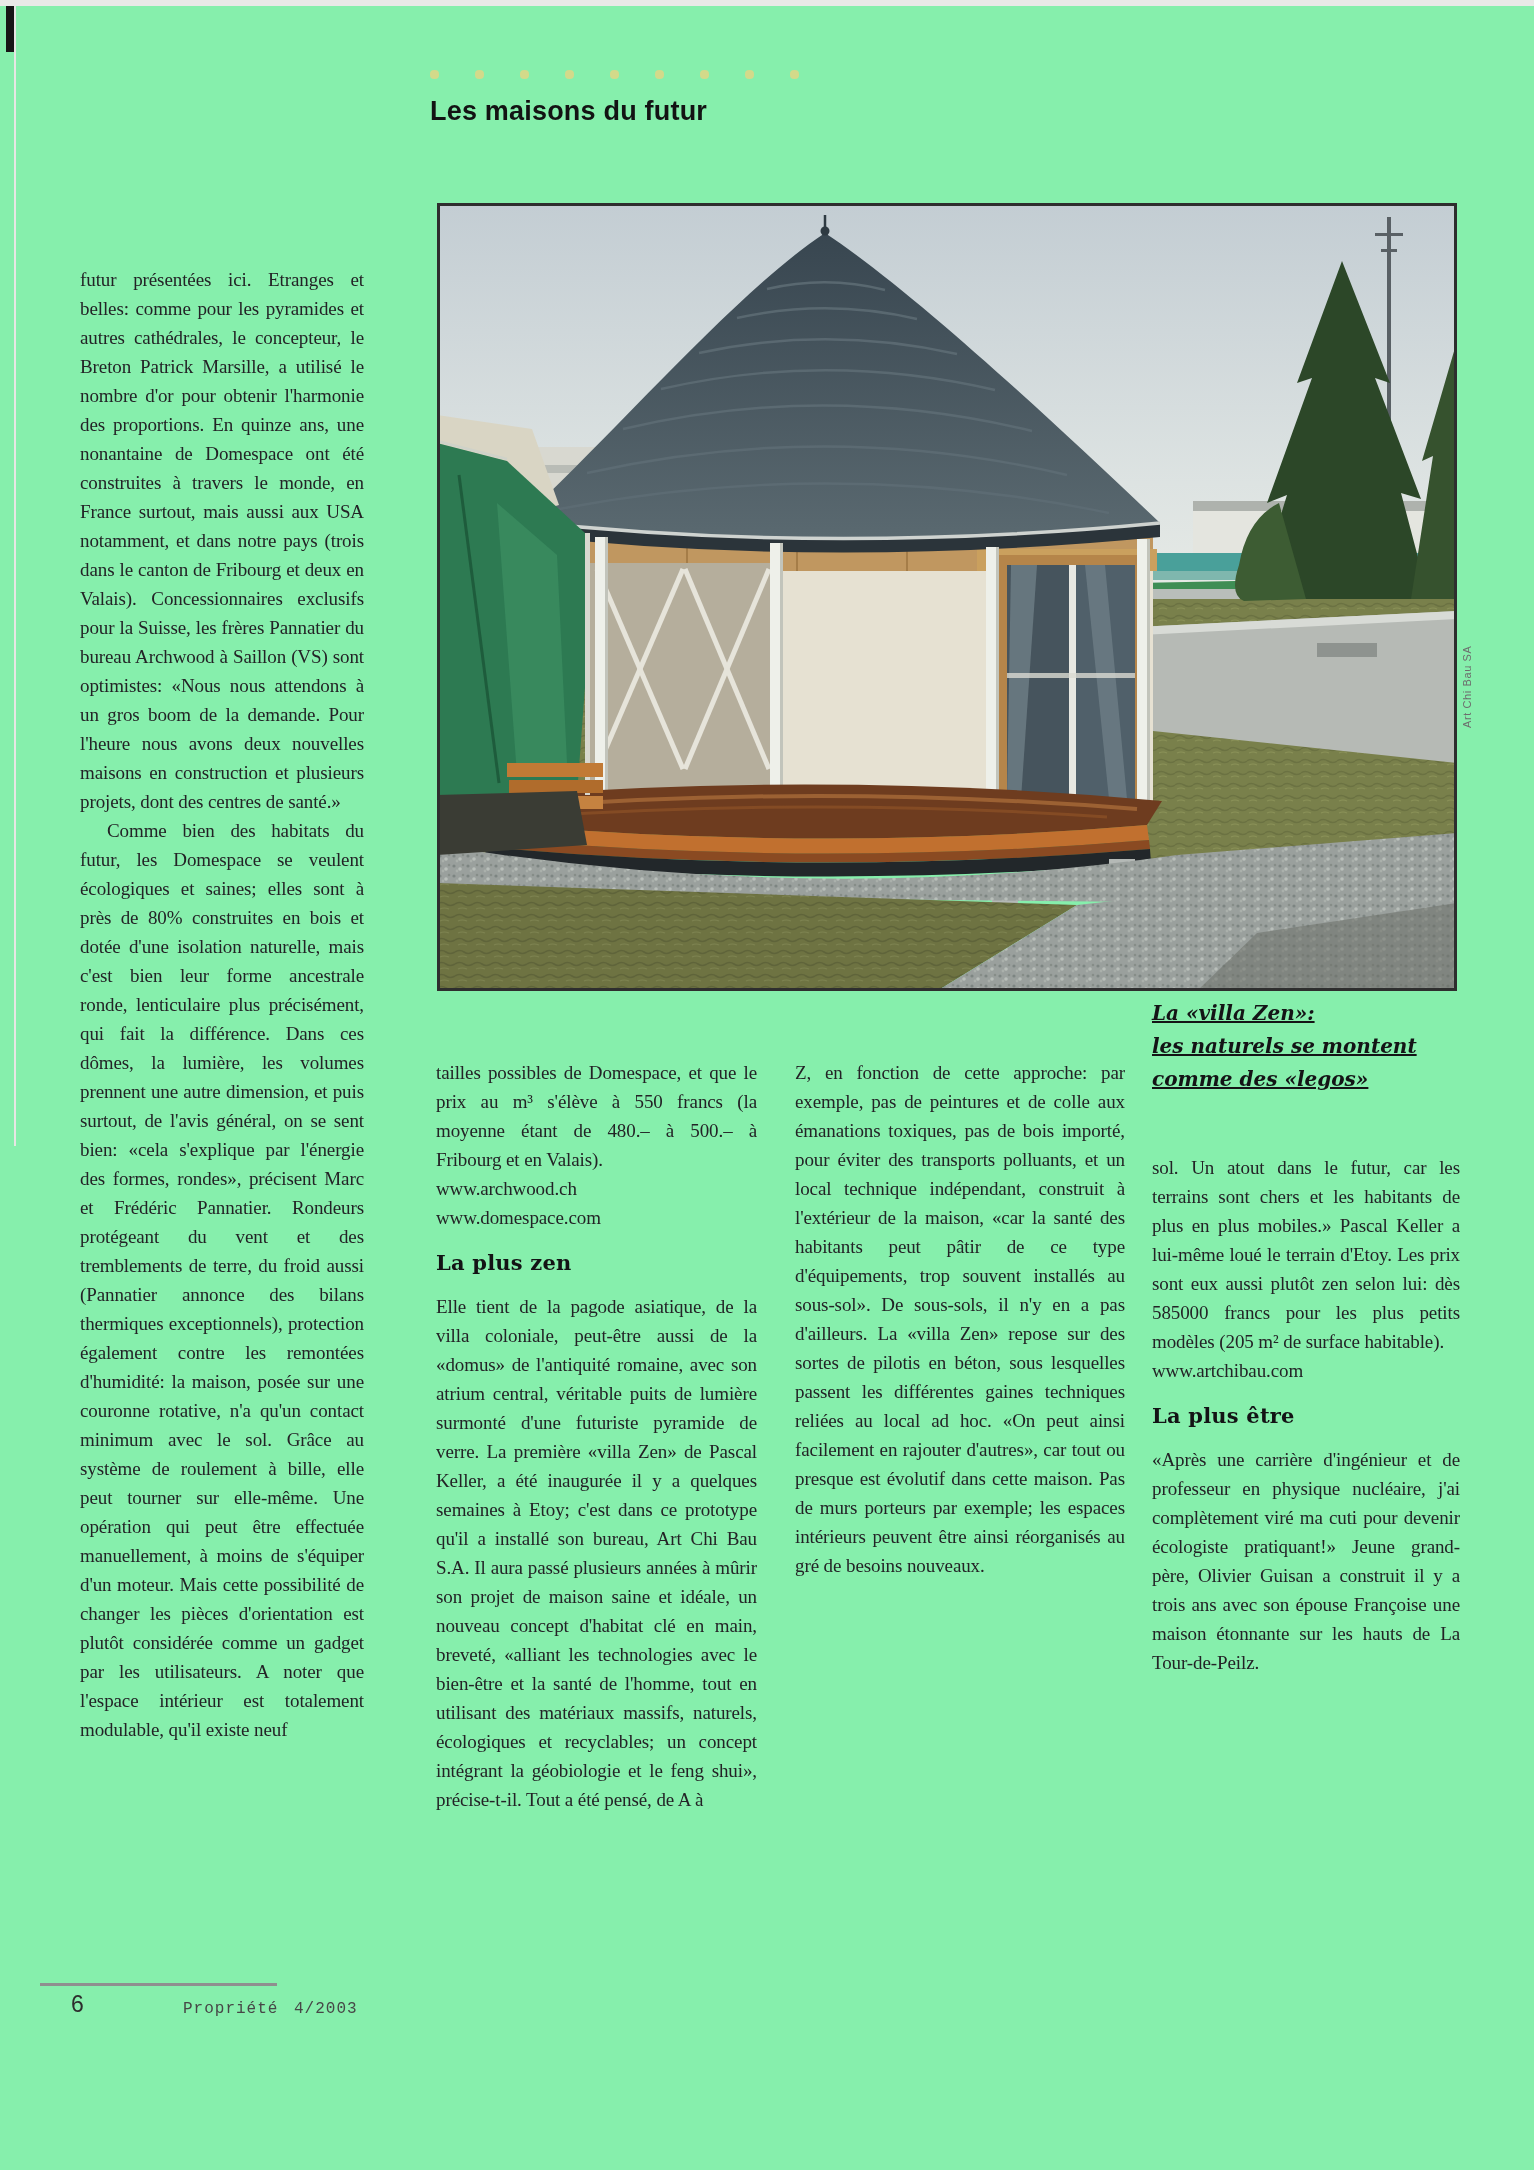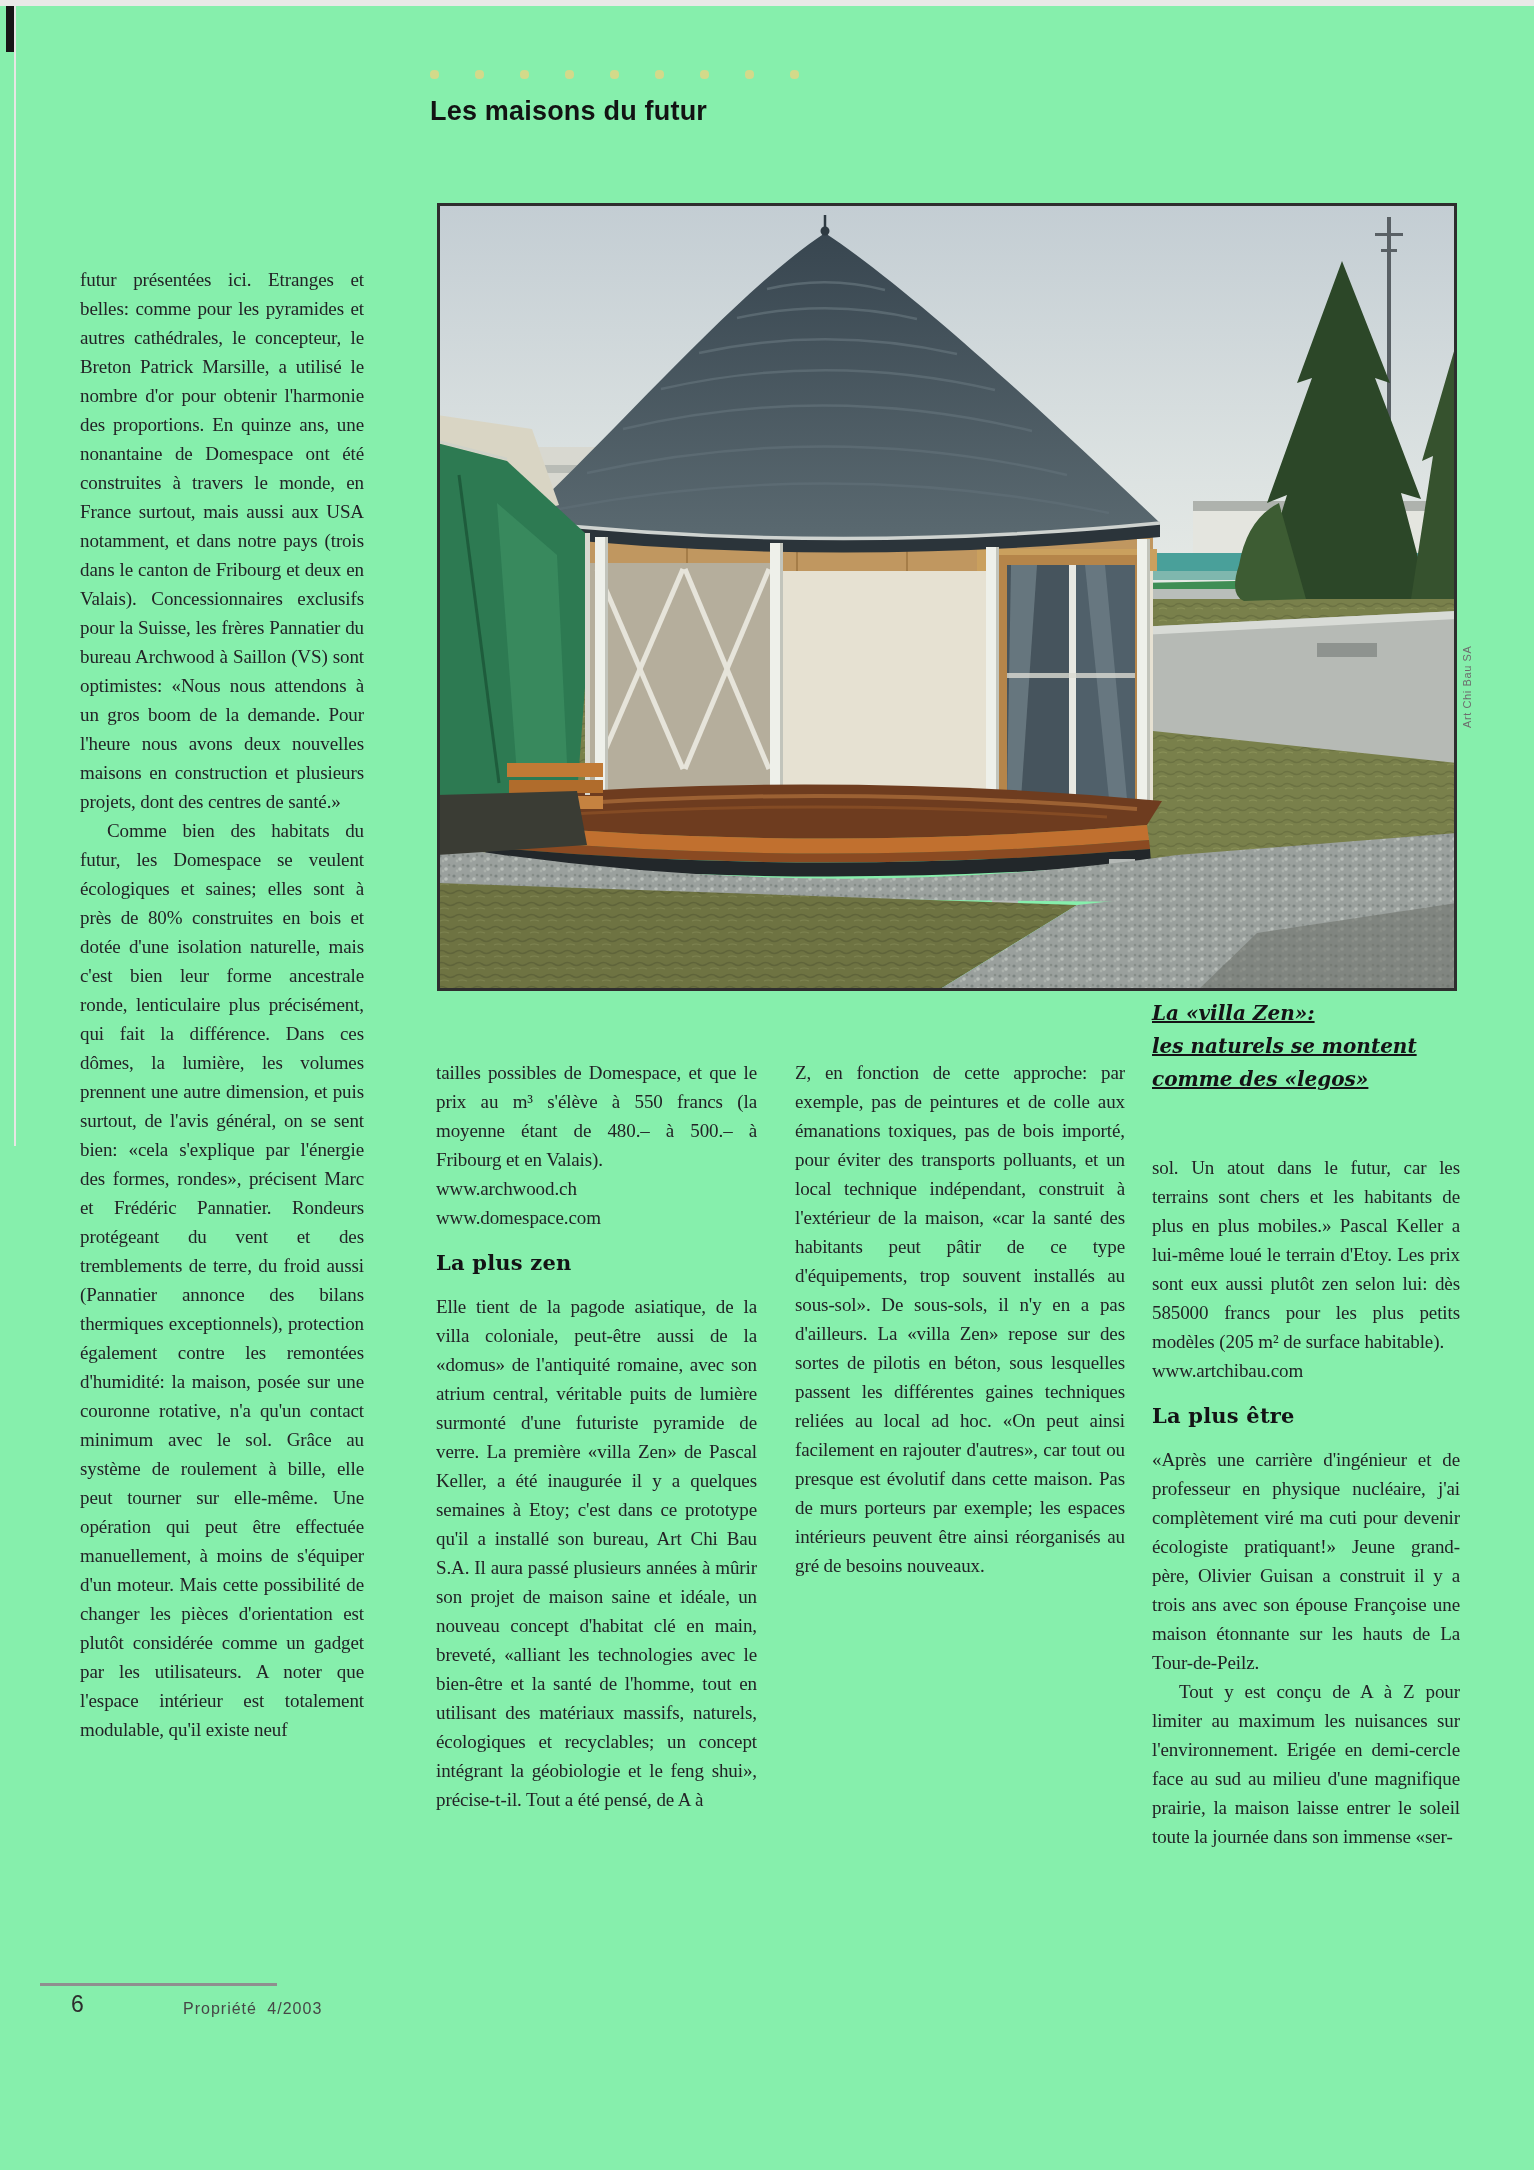--- a/index.html
+++ b/index.html
@@ -58,21 +58,21 @@
   .col2{left:436px;top:1052px;width:321px;}
   .col3{left:795px;top:1052px;width:330px;}
   .col4{left:1152px;top:1147px;width:308px;}
   .footer-rule{position:absolute;left:40px;top:1977px;width:237px;height:3px;background:#8f8f8f;}
   .page-number{
     position:absolute;left:71px;top:1985px;
     font-family:"Liberation Sans", sans-serif;font-size:23px;color:#2d2d2d;
   }
   .issue{
     position:absolute;left:183px;top:1994px;
-    font-family:Liberation Sans, sans-serif;font-size:16px;color:#474747;
+    font-family:Liberation Mono, monospace;font-size:16px;color:#474747;
     letter-spacing:1px;word-spacing:5px;
   }
 </style>
 </head>
 <body>
 
 <div class="page">
 
   <div class="tick"></div>
   <div class="scanline"></div>
@@ -279,20 +279,19 @@
 
   <div class="col col3">
     <p>Z, en fonction de cette approche: par exemple, pas de peintures et de colle aux émanations toxiques, pas de bois importé, pour éviter des transports polluants, et un local technique indépendant, construit à l'extérieur de la maison, «car la santé des habitants peut pâtir de ce type d'équipements, trop souvent installés au sous-sol». De sous-sols, il n'y en a pas d'ailleurs. La «villa Zen» repose sur des sortes de pilotis en béton, sous lesquelles passent les différentes gaines techniques reliées au local ad hoc. «On peut ainsi facilement en rajouter d'autres», car tout ou presque est évolutif dans cette maison. Pas de murs porteurs par exemple; les espaces intérieurs peuvent être ainsi réorganisés au gré de besoins nouveaux.</p>
   </div>
 
   <div class="col col4">
     <p>sol. Un atout dans le futur, car les terrains sont chers et les habitants de plus en plus mobiles.» Pascal Keller a lui-même loué le terrain d'Etoy. Les prix sont eux aussi plutôt zen selon lui: dès 585000 francs pour les plus petits modèles (205 m² de surface habitable).</p>
     <span class="url">www.artchibau.com</span>
     <h3>La plus être</h3>
     <p>«Après une carrière d'ingénieur et de professeur en physique nucléaire, j'ai complètement viré ma cuti pour devenir écologiste pratiquant!» Jeune grand-père, Olivier Guisan a construit il y a trois ans avec son épouse Françoise une maison étonnante sur les hauts de La Tour-de-Peilz.</p>
-    <p class="indent">Tout y est conçu de A à Z pour limiter au maximum les nuisances sur l'environnement. Erigée en demi-cercle face au sud au milieu d'une magnifique prairie, la maison laisse entrer le soleil toute la journée dans son immense «ser-</p>
   </div>
 
   <div class="footer-rule"></div>
   <div class="page-number">6</div>
   <div class="issue">Propriété 4/2003</div>
 
 </div>
 
 </body></html>

